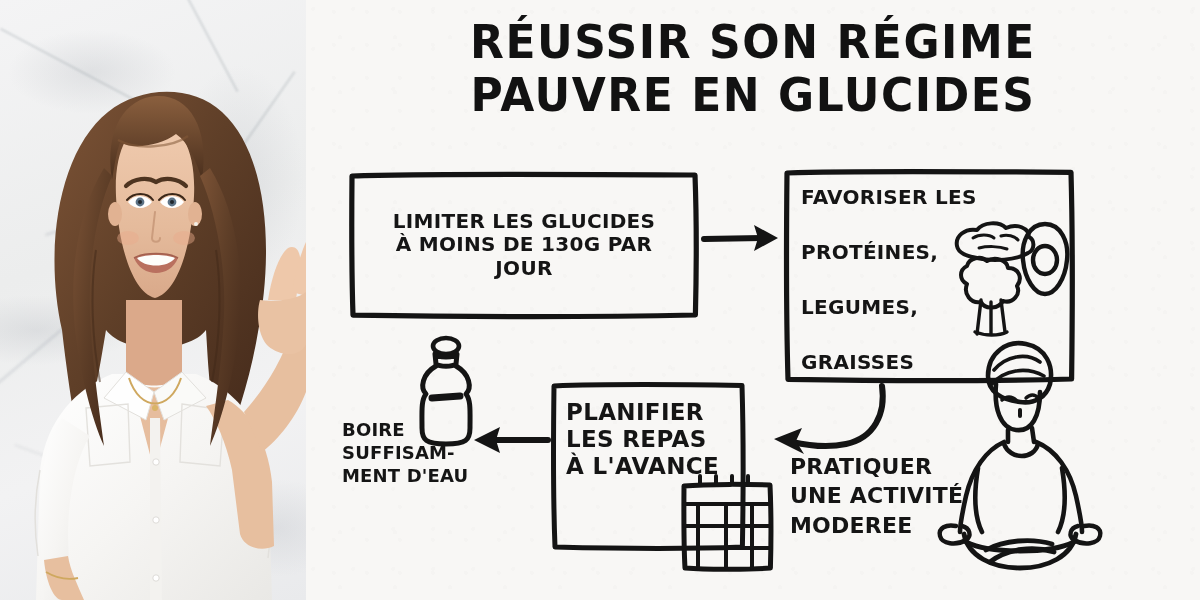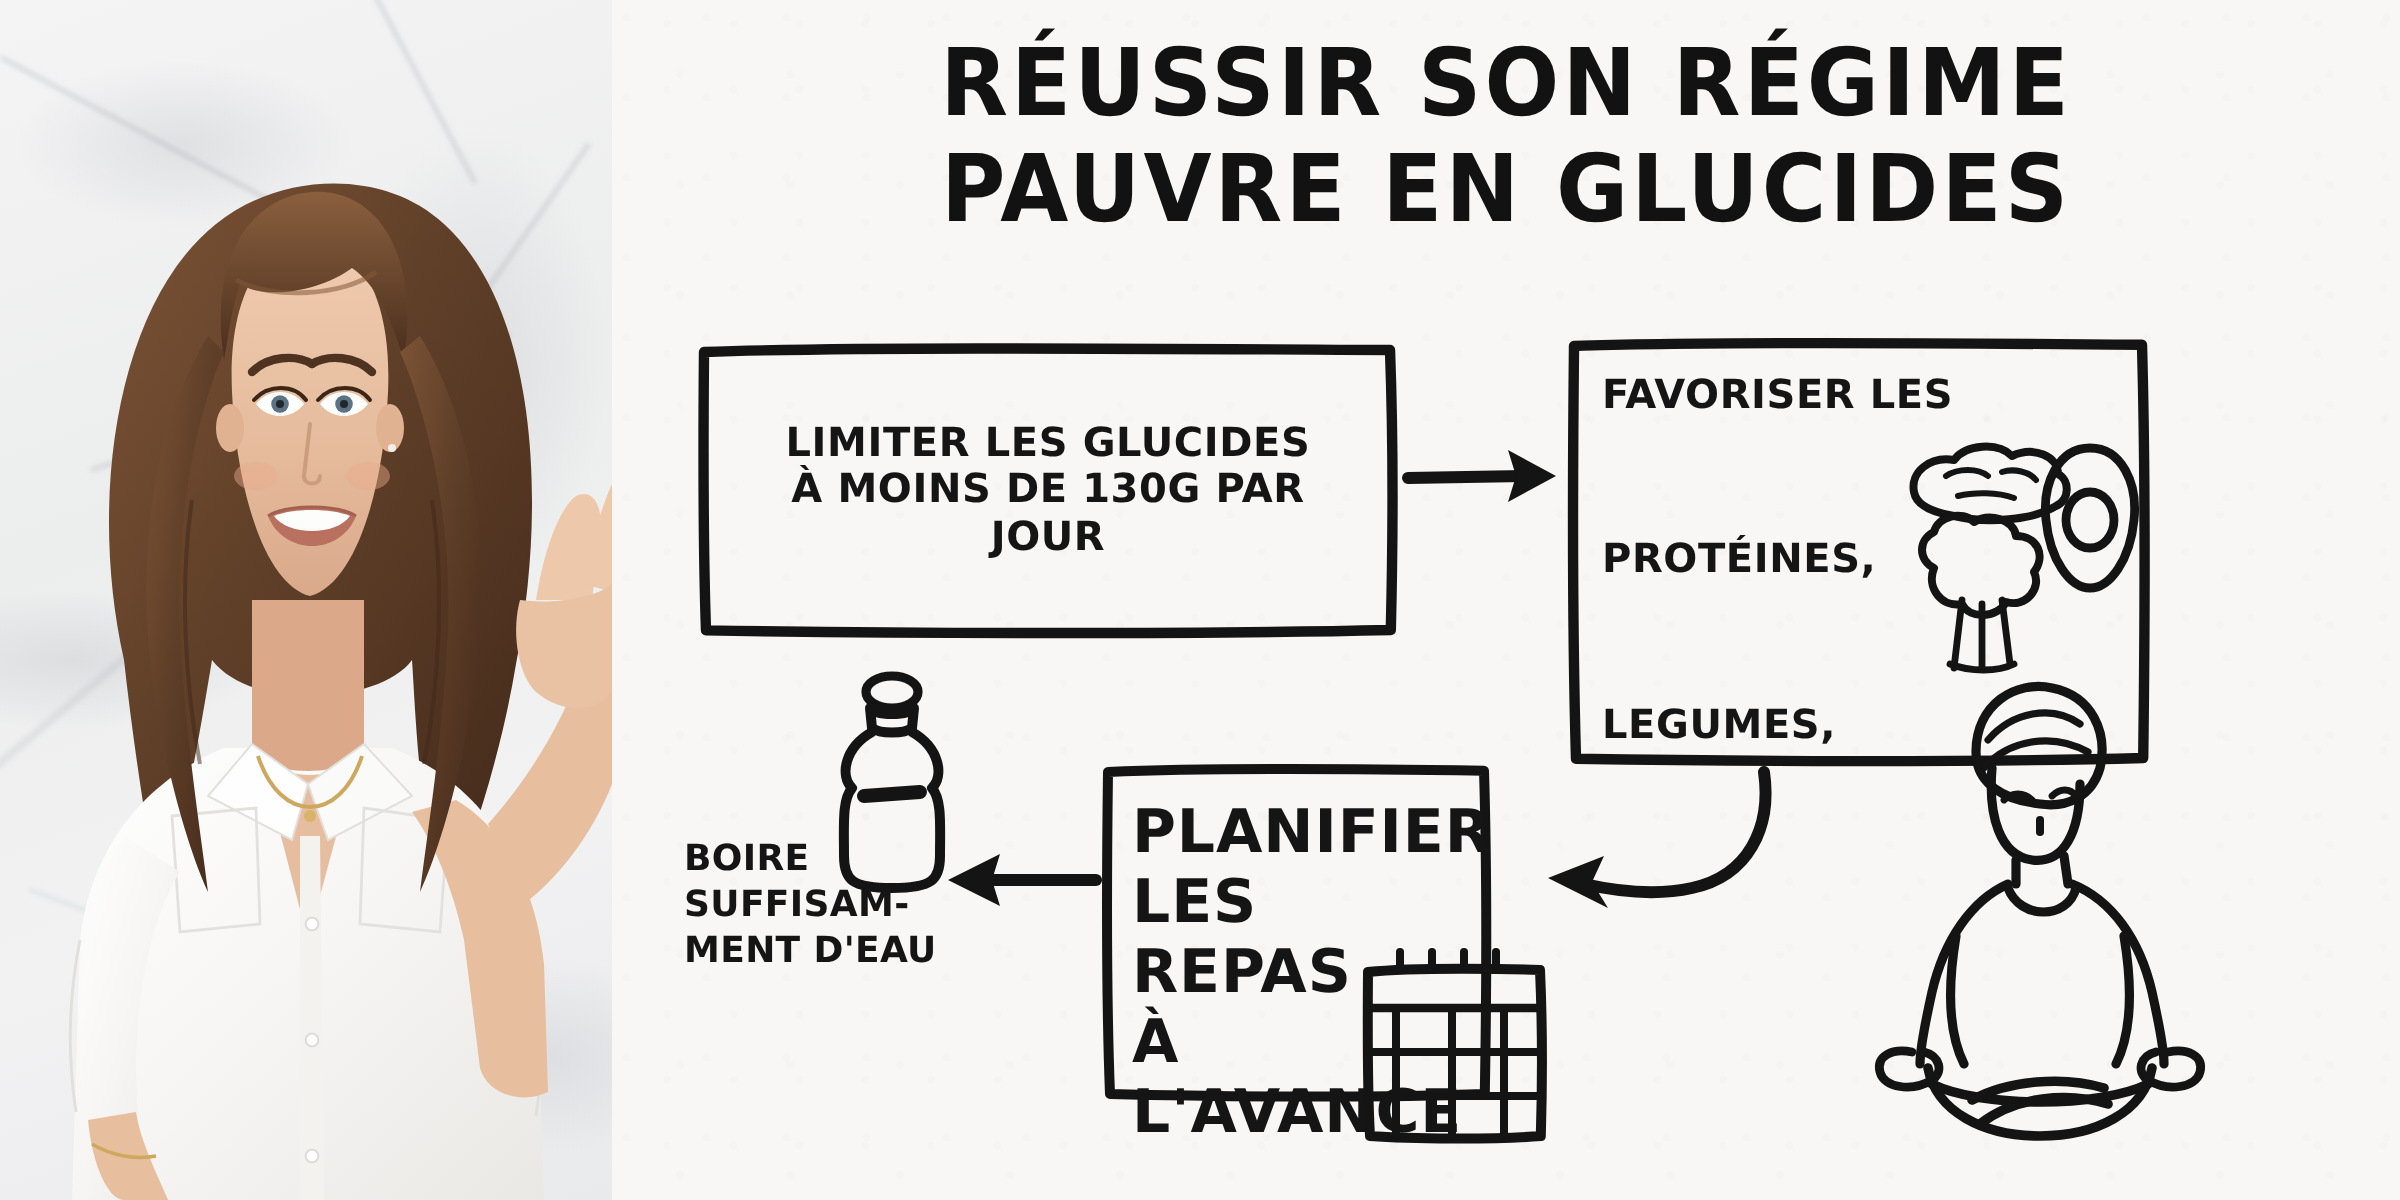--- a/index.html
+++ b/index.html
@@ -82,21 +82,21 @@
 
   #box1 { left:348px; top:170px; width:352px; height:150px; }
   #box1 .txt { align-items:center; text-align:center; }
   #box1 .txt .l3 { }
 
   #box2 { left:783px; top:168px; width:292px; height:216px; }
   #box2 .txt { align-items:flex-start; text-align:left; justify-content:space-between; padding-top:18px; padding-left:18px; }
   #box2 .txt span { display:block; }
 
   #box3 { left:550px; top:381px; width:196px; height:170px; }
-  #box3 .txt { align-items:flex-start; text-align:left; justify-content:flex-start; padding-top:18px; padding-left:16px; font-size:30px; }
+  #box3 .txt { align-items:flex-start; text-align:left; justify-content:flex-start; padding-top:18px; padding-left:16px; font-size:23px; }
   #box3 .txt span { display:block; }
 
   
   #boire-text {
     position:absolute; left:342px; top:418px; width:200px;
     font-size:18px; line-height:1.28; color:#151515; font-weight:700;
     letter-spacing:.01em;
   }
   #boire-text span { display:block; }
 
@@ -251,20 +251,21 @@
   </svg>
 
   <div class="hbox" id="box2">
     <svg width="292" height="216" viewBox="0 0 292 216">
       <path class="ink" stroke-width="5.2" d="M4 5 C70 2.6 200 3.6 288 4.4 C289.6 62 289.4 150 288.6 211 C200 213.4 78 212.6 5 211.4 C3.2 150 3.4 62 4 5 Z"></path>
     </svg>
     <div class="txt hw">
       <span>FAVORISER LES</span>
       <span>PROTÉINES,</span>
       <span>LEGUMES,</span>
+      <span>GRAISSES</span>
     </div>
 
     <svg style="position:absolute;left:168px;top:48px;" width="118" height="122" viewBox="0 0 118 122">
 
       <g>
         <path class="ink" stroke-width="4" d="M6 30 C4 20 14 12 26 14 C32 6 48 5 55 12 C66 7 78 12 78 21 C84 24 84 34 77 37 C66 44 42 46 26 42 C14 40 7 36 6 30 Z"></path>
         <path class="ink" stroke-width="3" d="M22 22 C28 18 38 18 43 22"></path>
         <path class="ink" stroke-width="3" d="M50 20 C56 18 64 20 67 24"></path>
         <path class="ink" stroke-width="3" d="M28 32 C36 30 48 30 56 33"></path>
       </g>
@@ -361,14 +362,19 @@
 
     <path class="ink" stroke-width="7" d="M24 62 L52 60"></path>
   </svg>
 
   <div id="boire-text" class="hw">
     <span>BOIRE</span>
     <span>SUFFISAM-</span>
     <span>MENT D'EAU</span>
   </div>
 
+  <div id="activite-text" class="hw">
+    <span>PRATIQUER</span>
+    <span>UNE ACTIVITÉ</span>
+    <span>MODEREE</span>
+  </div>
 
 </div>
 
 </body></html>

